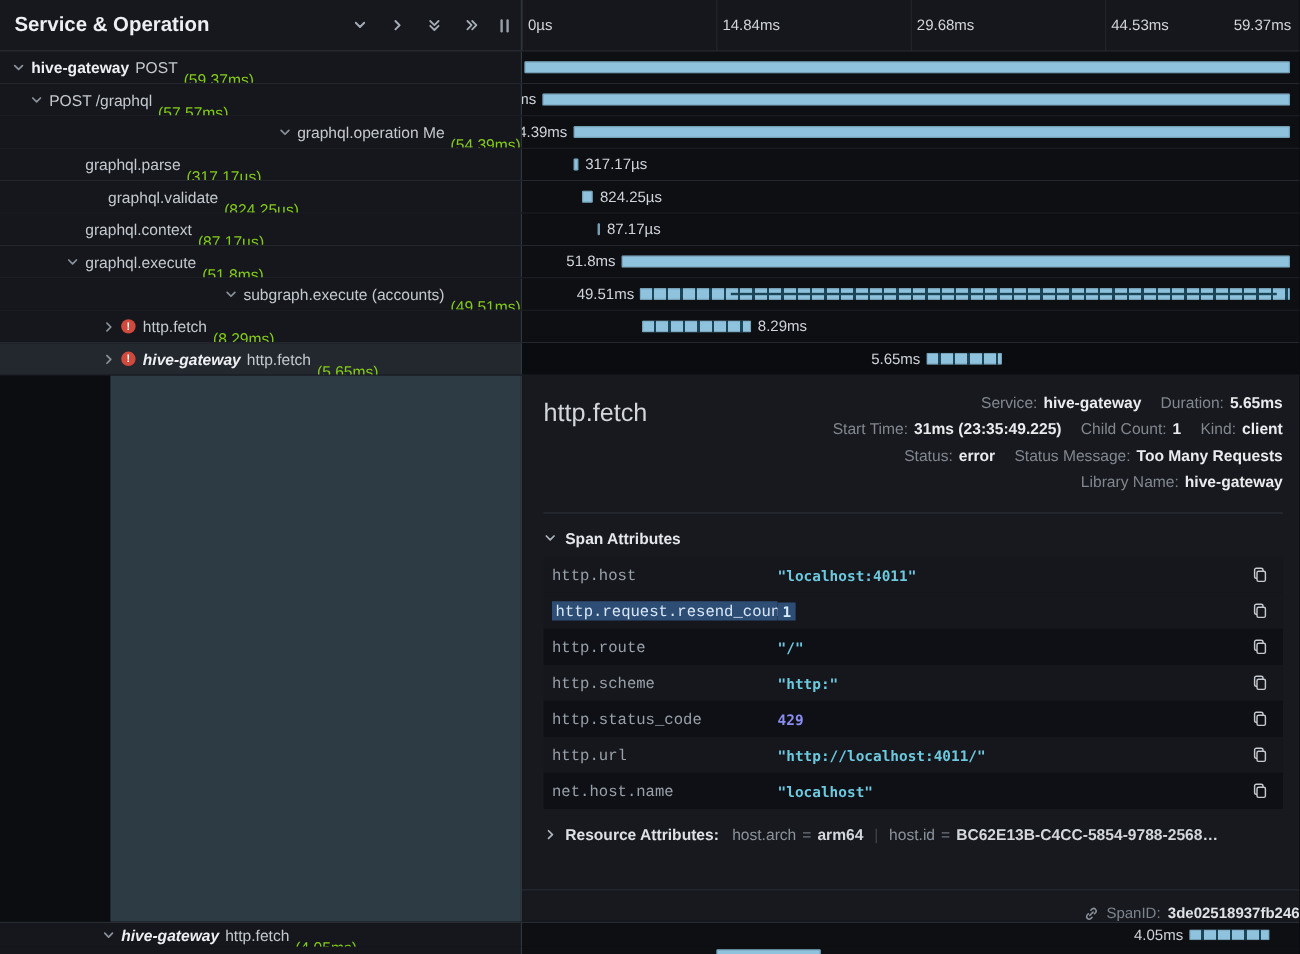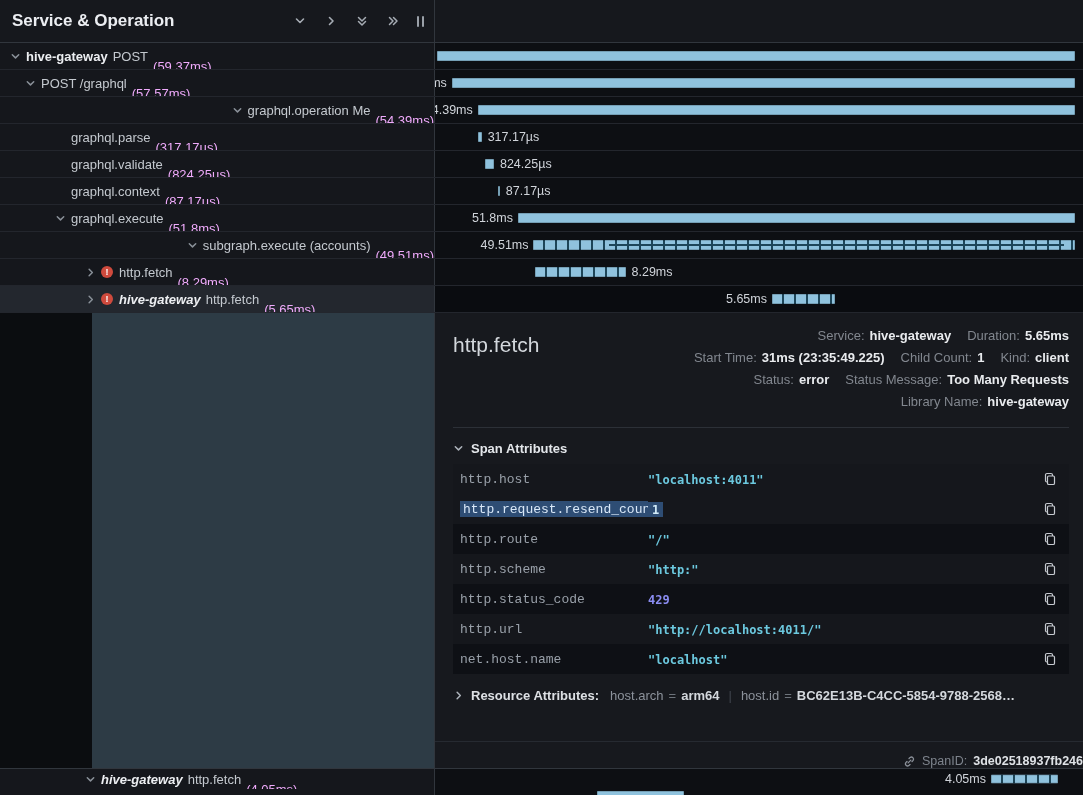--- a/index.html
+++ b/index.html
@@ -24,21 +24,21 @@
   .trace-row{display:flex;height:27px;box-sizing:border-box;border-bottom:1px solid #23262d;cursor:pointer;}
   .row-left{width:435px;flex:none;box-sizing:border-box;border-right:1px solid #31363d;background:#15171c;display:flex;align-items:center;white-space:nowrap;overflow:hidden;font-size:13px;}
   .row-right{flex:1;position:relative;overflow:hidden;background:#0d0f13;}
   .trace-row.selected .row-left{background:#23272e;}
   .trace-row.selected .row-right{background:#0a0c10;}
   .chev{width:15px;flex:none;display:inline-flex;justify-content:center;align-items:center;color:#8a9199;margin-right:3px;}
   .errdot{flex:none;width:12px;height:12px;border-radius:50%;background:var(--err,#cf4a3d);color:#fff;font-size:9px;font-weight:700;line-height:12px;text-align:center;margin-right:6px;}
   .svc{font-weight:700;color:#edeff2;margin-right:5px;}
   .svc.it{font-style:italic;}
   .op{color:#c4c9cf;margin-right:5px;}
-  .dur{color:#f0abfc;margin-top:20px;}
+  .dur{color:#84cc16;margin-top:20px;}
 
   
   .wbar{position:absolute;top:50%;transform:translateY(-50%);height:10px;border-radius:1px;background:var(--bar,#8fc2dd);box-shadow:inset 0 0 0 1px rgba(0,0,0,0.18);}
   .wbar.ticked{background-image:repeating-linear-gradient(90deg,transparent 0 10px,var(--bar-tick,#1d4558) 10px 12px);}
   .stripe{position:absolute;left:14%;right:2%;top:4px;height:2px;background:var(--bar-tick,#1d4558);}
   .blabel{position:absolute;top:50%;transform:translateY(-50%);font-size:12.5px;color:#d0d4da;white-space:nowrap;}
 
   
   .main{display:flex;height:455px;}
   .gutter{width:435px;flex:none;box-sizing:border-box;border-right:1px solid #31363d;background:#0b0d10;position:relative;}
@@ -111,20 +111,27 @@
         <svg width="12" height="12" viewBox="0 0 12 12" fill="none" stroke="currentColor" stroke-width="1.5" stroke-linecap="round" stroke-linejoin="round">
             <path d="M2.5 2.5 6 6 2.5 9.5"></path>
             <path d="M6.5 2.5 10 6 6.5 9.5"></path>
           </svg>
       </span>
       <span class="grip">
           <i></i>
           <i></i>
         </span>
     </div>
+    <div class="tb-right grid" id="ruler">
+        <span class="tick" style="left: calc(0% + 5px);">0µs</span>
+        <span class="tick" style="left: calc(25% + 5px);">14.84ms</span>
+        <span class="tick" style="left: calc(50% + 5px);">29.68ms</span>
+        <span class="tick" style="left: calc(75% + 5px);">44.53ms</span>
+        <span class="tick" style="right: 7px;">59.37ms</span>
+      </div>
   </header>
 
   <section id="rows">
       <div class="trace-row">
         <div class="row-left" style="padding-left: 8px;">
           <span class="chev">
             <svg width="11" height="11" viewBox="0 0 12 12" fill="none" stroke="currentColor" stroke-width="1.6" stroke-linecap="round" stroke-linejoin="round">
               <path d="M2.5 4 6 7.5 9.5 4"></path>
             </svg>
           </span>
@@ -171,21 +178,21 @@
           <span class="chev"></span>
           <span class="op">graphql.parse</span>
           <span class="dur">(317.17µs)</span>
         </div>
         <div class="row-right grid">
           <div class="wbar" style="left: 6.6%; width: 0.6%;"></div>
           <span class="blabel" style="left: calc(7.2% + 6px);">317.17µs</span>
         </div>
       </div>
       <div class="trace-row">
-        <div class="row-left" style="padding-left: 53px;">
+        <div class="row-left" style="padding-left: 72px;">
           <span class="chev"></span>
           <span class="op">graphql.validate</span>
           <span class="dur">(824.25µs)</span>
         </div>
         <div class="row-right grid">
           <div class="wbar" style="left: 7.7%; width: 1.4%;"></div>
           <span class="blabel" style="left: calc(9.1% + 6px);">824.25µs</span>
         </div>
       </div>
       <div class="trace-row">

